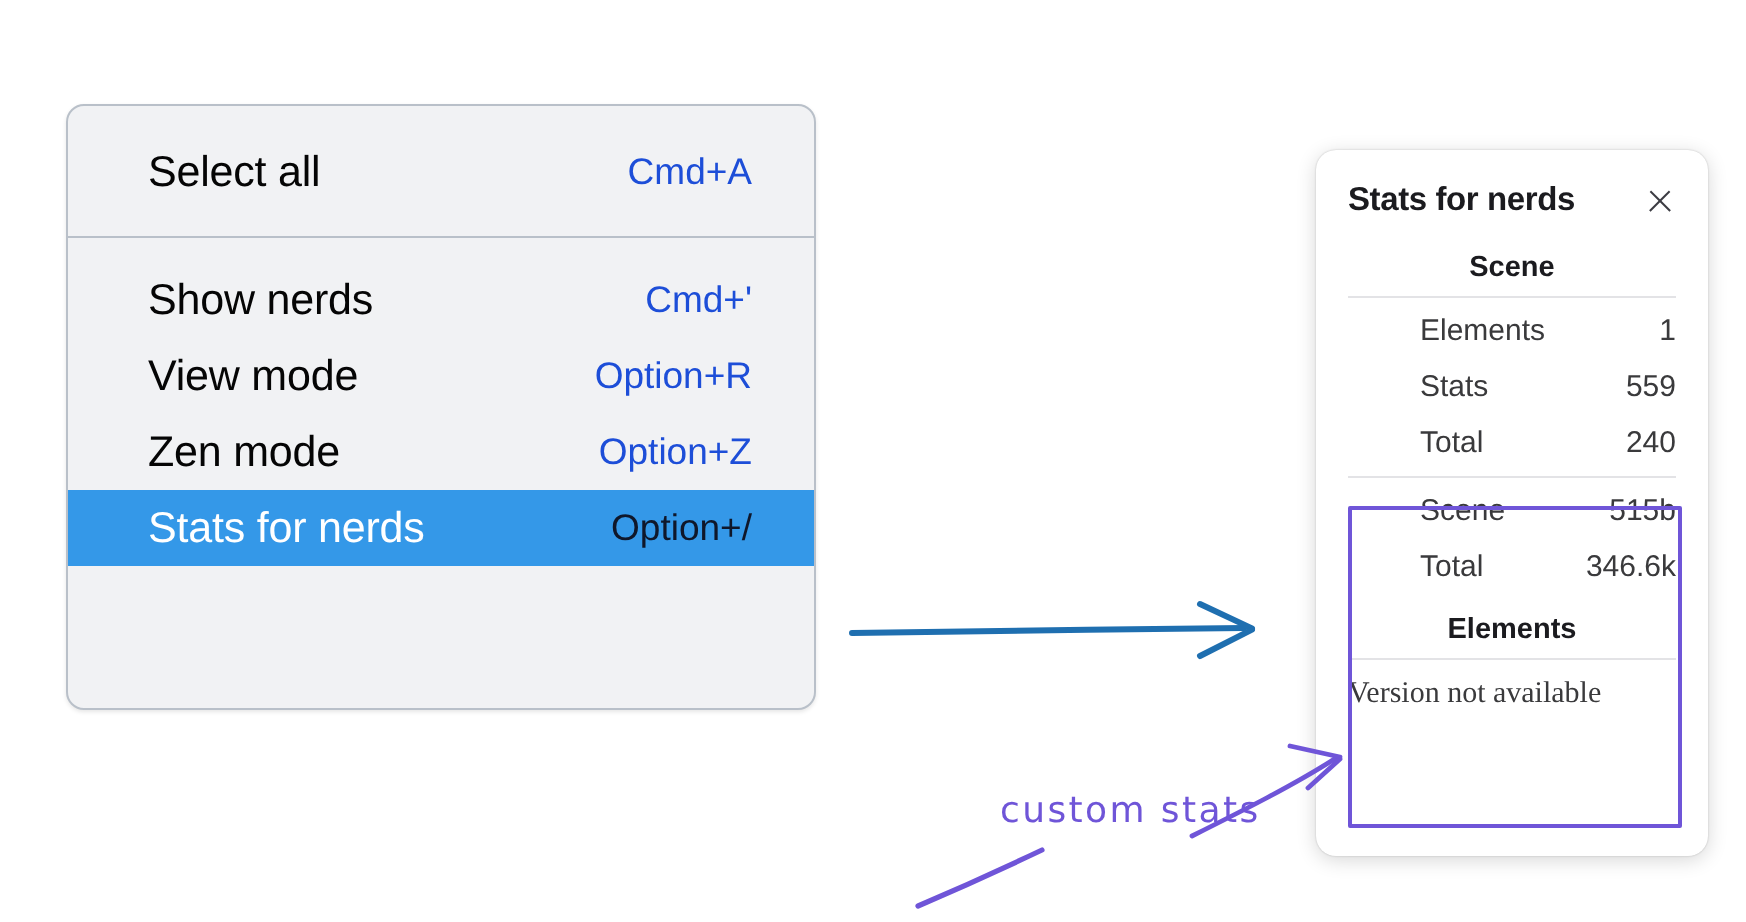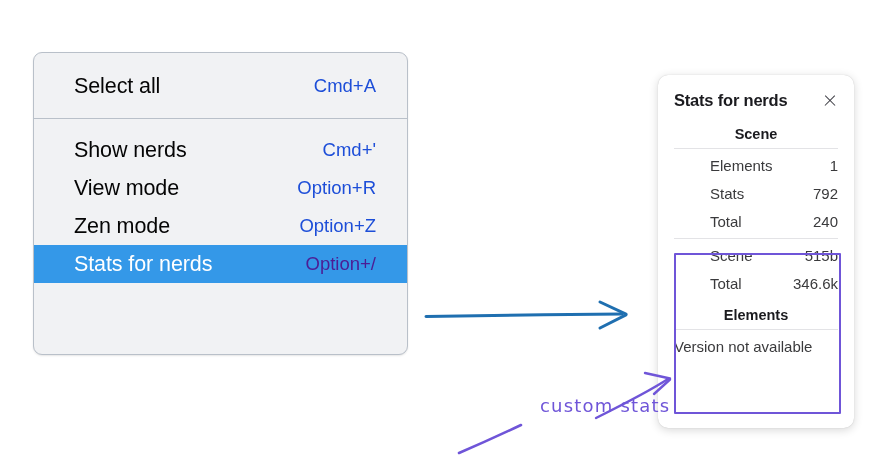--- a/index.html
+++ b/index.html
@@ -57,21 +57,21 @@
     color: #050505;
     letter-spacing: -0.1px;
     white-space: nowrap;
   }
   .menu-item.selected .menu-label { color: #ffffff; }
   .menu-shortcut {
     font-size: 18.5px;
     color: #1d4ed8;
     white-space: nowrap;
   }
-  .menu-item.selected .menu-shortcut { color: #4c1d95; }
+  .menu-item.selected .menu-shortcut { color: #0f172a; }
 
   
   #stats-panel {
     position: absolute;
     left: 658px;
     top: 75px;
     width: 196px;
     height: 353px;
     background: #ffffff;
     border-radius: 10px;
@@ -139,20 +139,21 @@
     margin-left: 36px;
   }
   .stat-row .k { white-space: nowrap; }
   .stat-row .v { white-space: nowrap; }
   .stat-single {
     font-size: 15px;
     color: #3a3a3c;
     padding: 4px 0;
     line-height: 20px;
     white-space: nowrap;
+    font-family: Liberation Serif, serif;
   }
 
   
   #highlight-box {
     position: absolute;
     left: 674px;
     top: 253px;
     width: 167px;
     height: 161px;
     border: 2px solid #6f55d8;
@@ -170,21 +171,20 @@
   }
   #custom-stats-label {
     position: absolute;
     left: 500px;
     top: 395px;
     font-family: "DejaVu Sans", sans-serif;
     font-size: 18px;
     color: #6f55d8;
     letter-spacing: 1.2px;
     white-space: nowrap;
-    margin-left: 40px;
   }
 </style>
 </head>
 <body>
 
 <div id="context-menu">
 
   <div class="menu-group first">
     <div class="menu-item">
       <span class="menu-label">Select all</span>
@@ -224,21 +224,21 @@
     </div>
 
     <div class="section-title">Scene</div>
     <div class="section-rule"></div>
     <div class="stat-row">
       <span class="k">Elements</span>
       <span class="v">1</span>
     </div>
     <div class="stat-row">
       <span class="k">Stats</span>
-      <span class="v">792</span>
+      <span class="v">559</span>
     </div>
     <div class="stat-row">
       <span class="k">Total</span>
       <span class="v">240</span>
     </div>
 
     <div class="section-rule"></div>
     <div class="stat-row">
       <span class="k">Scene</span>
       <span class="v">515b</span>

